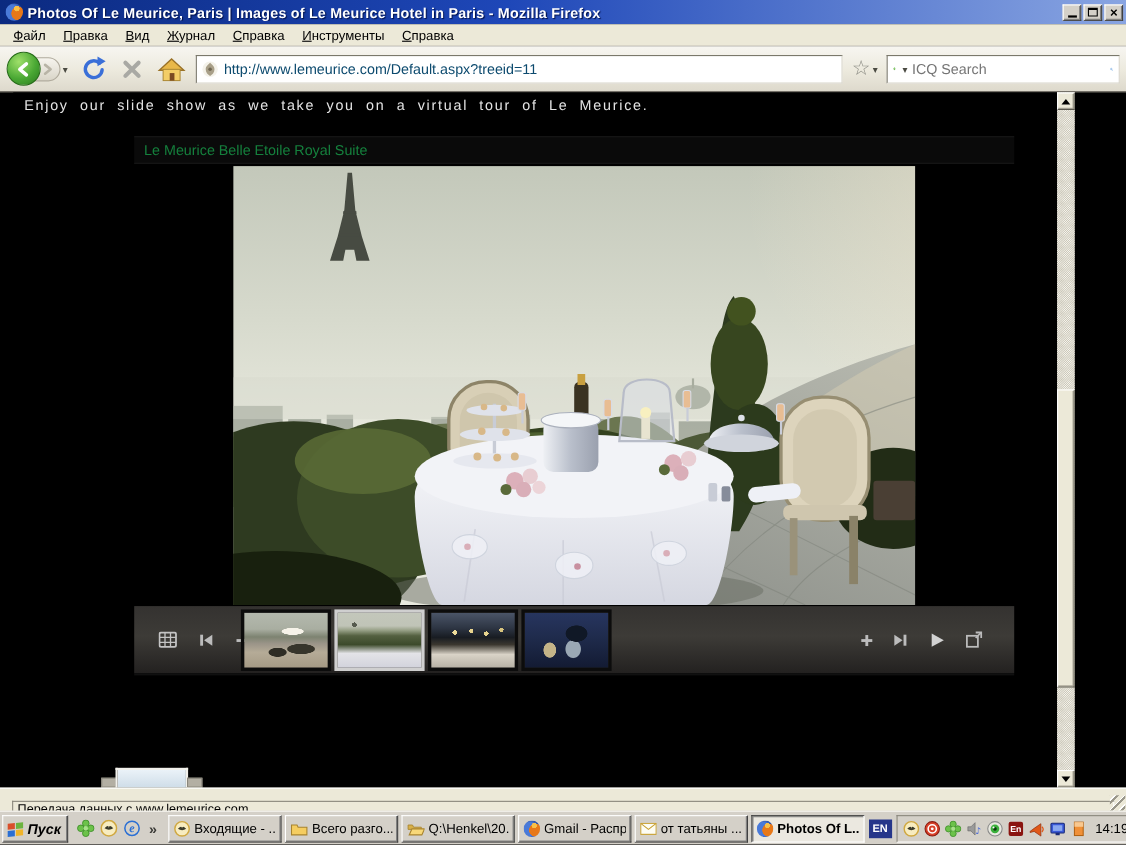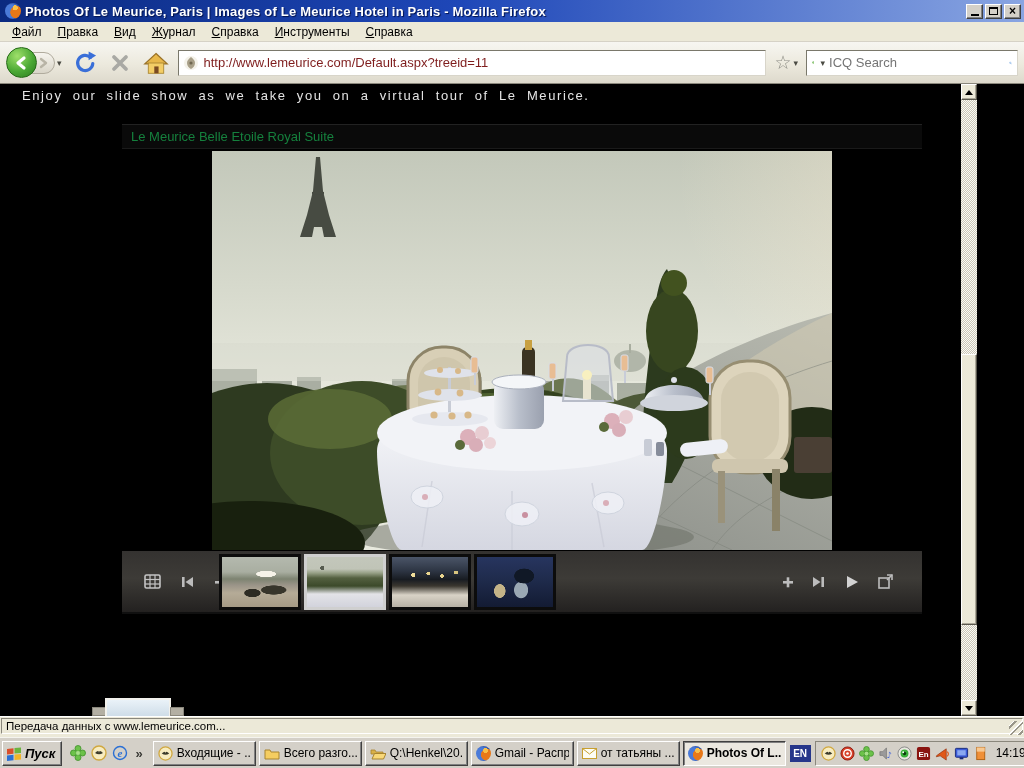--- a/index.html
+++ b/index.html
@@ -36,21 +36,21 @@
   .btn-back { width:31px; height:31px; border-radius:50%;
     background:radial-gradient(circle at 35% 28%, #9fe06a 0%, #4aa834 55%, #2a7a1e 100%);
     border:1px solid #256a17; display:flex; align-items:center; justify-content:center; z-index:2; }
   .btn-fwd { width:24px; height:22px; margin-left:-6px; border-radius:0 11px 11px 0;
     background:linear-gradient(180deg,#f6f4ee,#d9d5c8); border:1px solid #b0ab9d;
     display:flex; align-items:center; justify-content:center; }
   .caret { font-size:9px; color:#4a4a42; margin-left:2px; }
   .tool-ico { width:28px; height:28px; display:flex; align-items:center; justify-content:center; }
   .addr { flex:1; height:26px; background:#fff; border:1px solid; border-color:#7a786b #d8d5ca #d8d5ca #7a786b;
     display:flex; align-items:center; padding:0 4px; gap:5px; }
-  .addr input { border:none; outline:none; flex:1; font-size:13px; font-family:"Liberation Sans",sans-serif; color:#7f1d1d; background:transparent; }
+  .addr input { border:none; outline:none; flex:1; font-size:13px; font-family:"Liberation Sans",sans-serif; color:#0c4a6e; background:transparent; }
   .star-wrap { display:flex; align-items:center; }
   .star { font-size:19px; color:#8d8d85; line-height:18px; }
   .search { width:212px; height:26px; background:#fff; border:1px solid; border-color:#7a786b #d8d5ca #d8d5ca #7a786b;
     display:flex; align-items:center; padding:0 5px; gap:4px; }
   .search input { border:none; outline:none; flex:1; font-size:13px; font-family:"Liberation Sans",sans-serif; color:#8a8a82; background:transparent; }
 
   
   .content { position:absolute; left:12px; top:84px; width:965px; height:632px; background:#000; }
   .intro { position:absolute; left:10px; top:4px; color:#e4e4e4; font-size:13px;
     letter-spacing:1.6px; word-spacing:5px; }
@@ -109,21 +109,21 @@
 
   
   .peek-window { position:absolute; left:80px; top:614px; width:92px; height:18px; }
   .peek-body { position:absolute; left:13px; top:0; width:66px; height:18px;
     background:linear-gradient(180deg,#eaf2f8,#cfdde8); border:2px solid #f2f1ec; border-bottom:none; }
   .peek-stub-l { position:absolute; left:0; bottom:0; width:14px; height:9px; background:#b3afa3; border:1px solid #8a877c; }
   .peek-stub-r { position:absolute; right:0; bottom:0; width:14px; height:9px; background:#b3afa3; border:1px solid #8a877c; }
 
   
   .statusbar { position:absolute; left:0; top:716px; width:1024px; height:21px; background:#ece9d8;
-    border-top:1px solid #fff; padding:1px; }
+    border-top:1px solid #fff; padding:11px; }
   .status-panel { height:16px; border:1px solid; border-color:#8a877c #fff #fff #8a877c;
     display:flex; align-items:center; padding-left:4px; font-size:11.5px; color:#000; }
   .grip { position:absolute; right:1px; bottom:2px; width:14px; height:14px;
     background:repeating-linear-gradient(135deg, transparent 0 3px, #fff 3px 4px, #9a978a 4px 6px); }
 
   
   .taskbar { position:absolute; left:0; top:737px; width:1024px; height:31px; background:#d4d0c8;
     border-top:1px solid #f5f4ef; display:flex; align-items:center; padding:0 2px; gap:4px;text-align:center; }
   .start-btn { height:25px; padding:0 6px 0 3px; display:flex; align-items:center; gap:3px;
     background:#d4d0c8; border:1px solid; border-color:#fff #404040 #404040 #fff;

